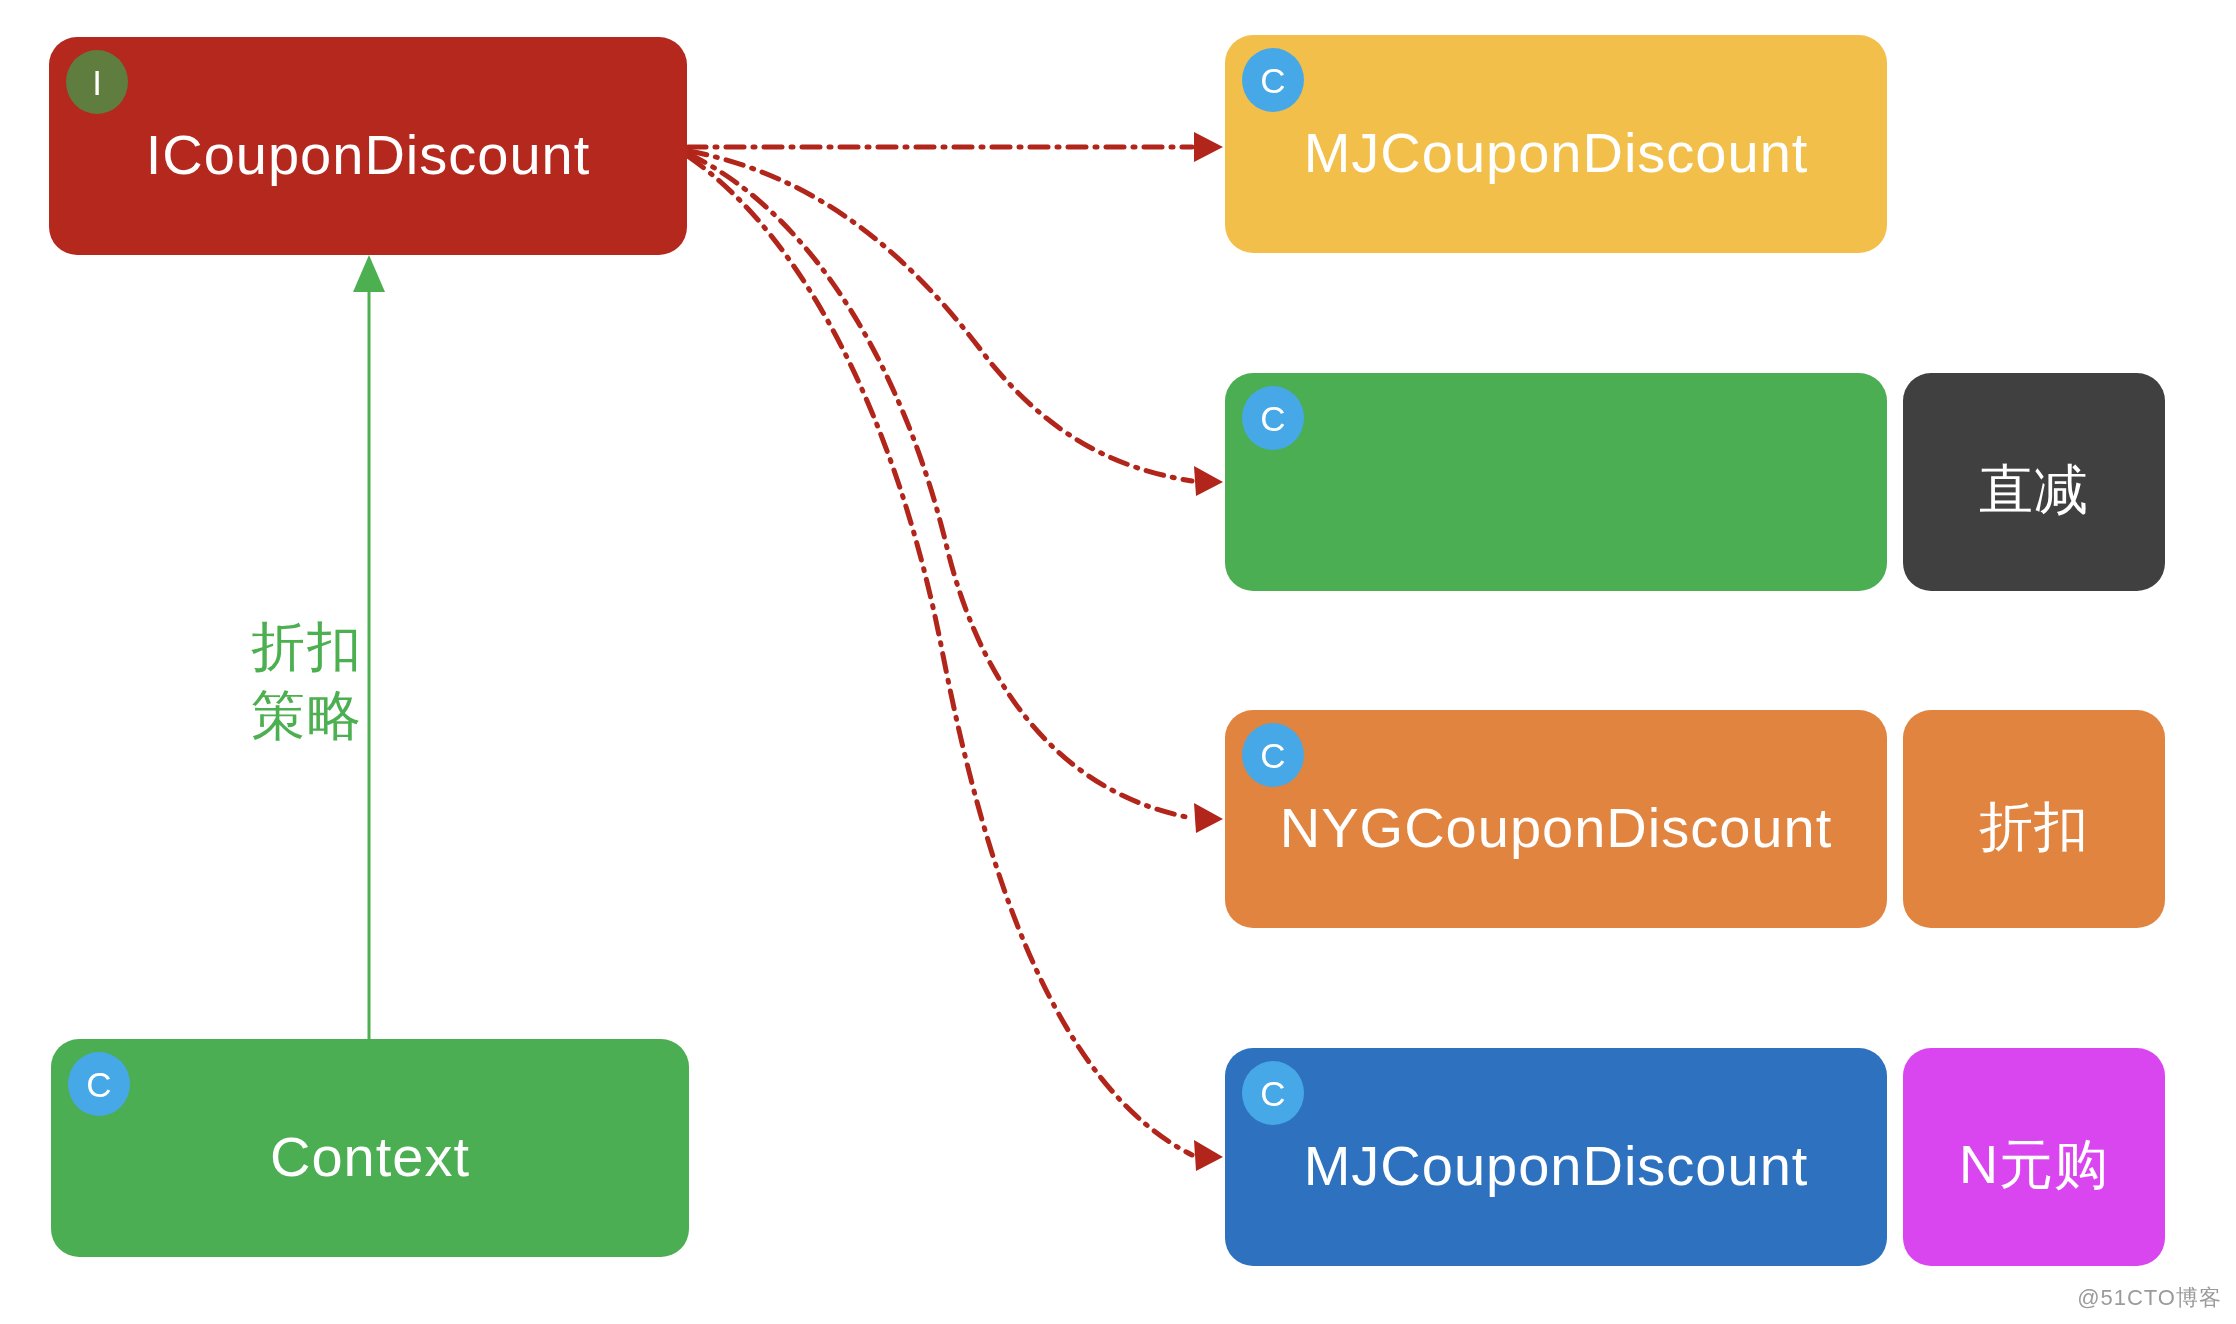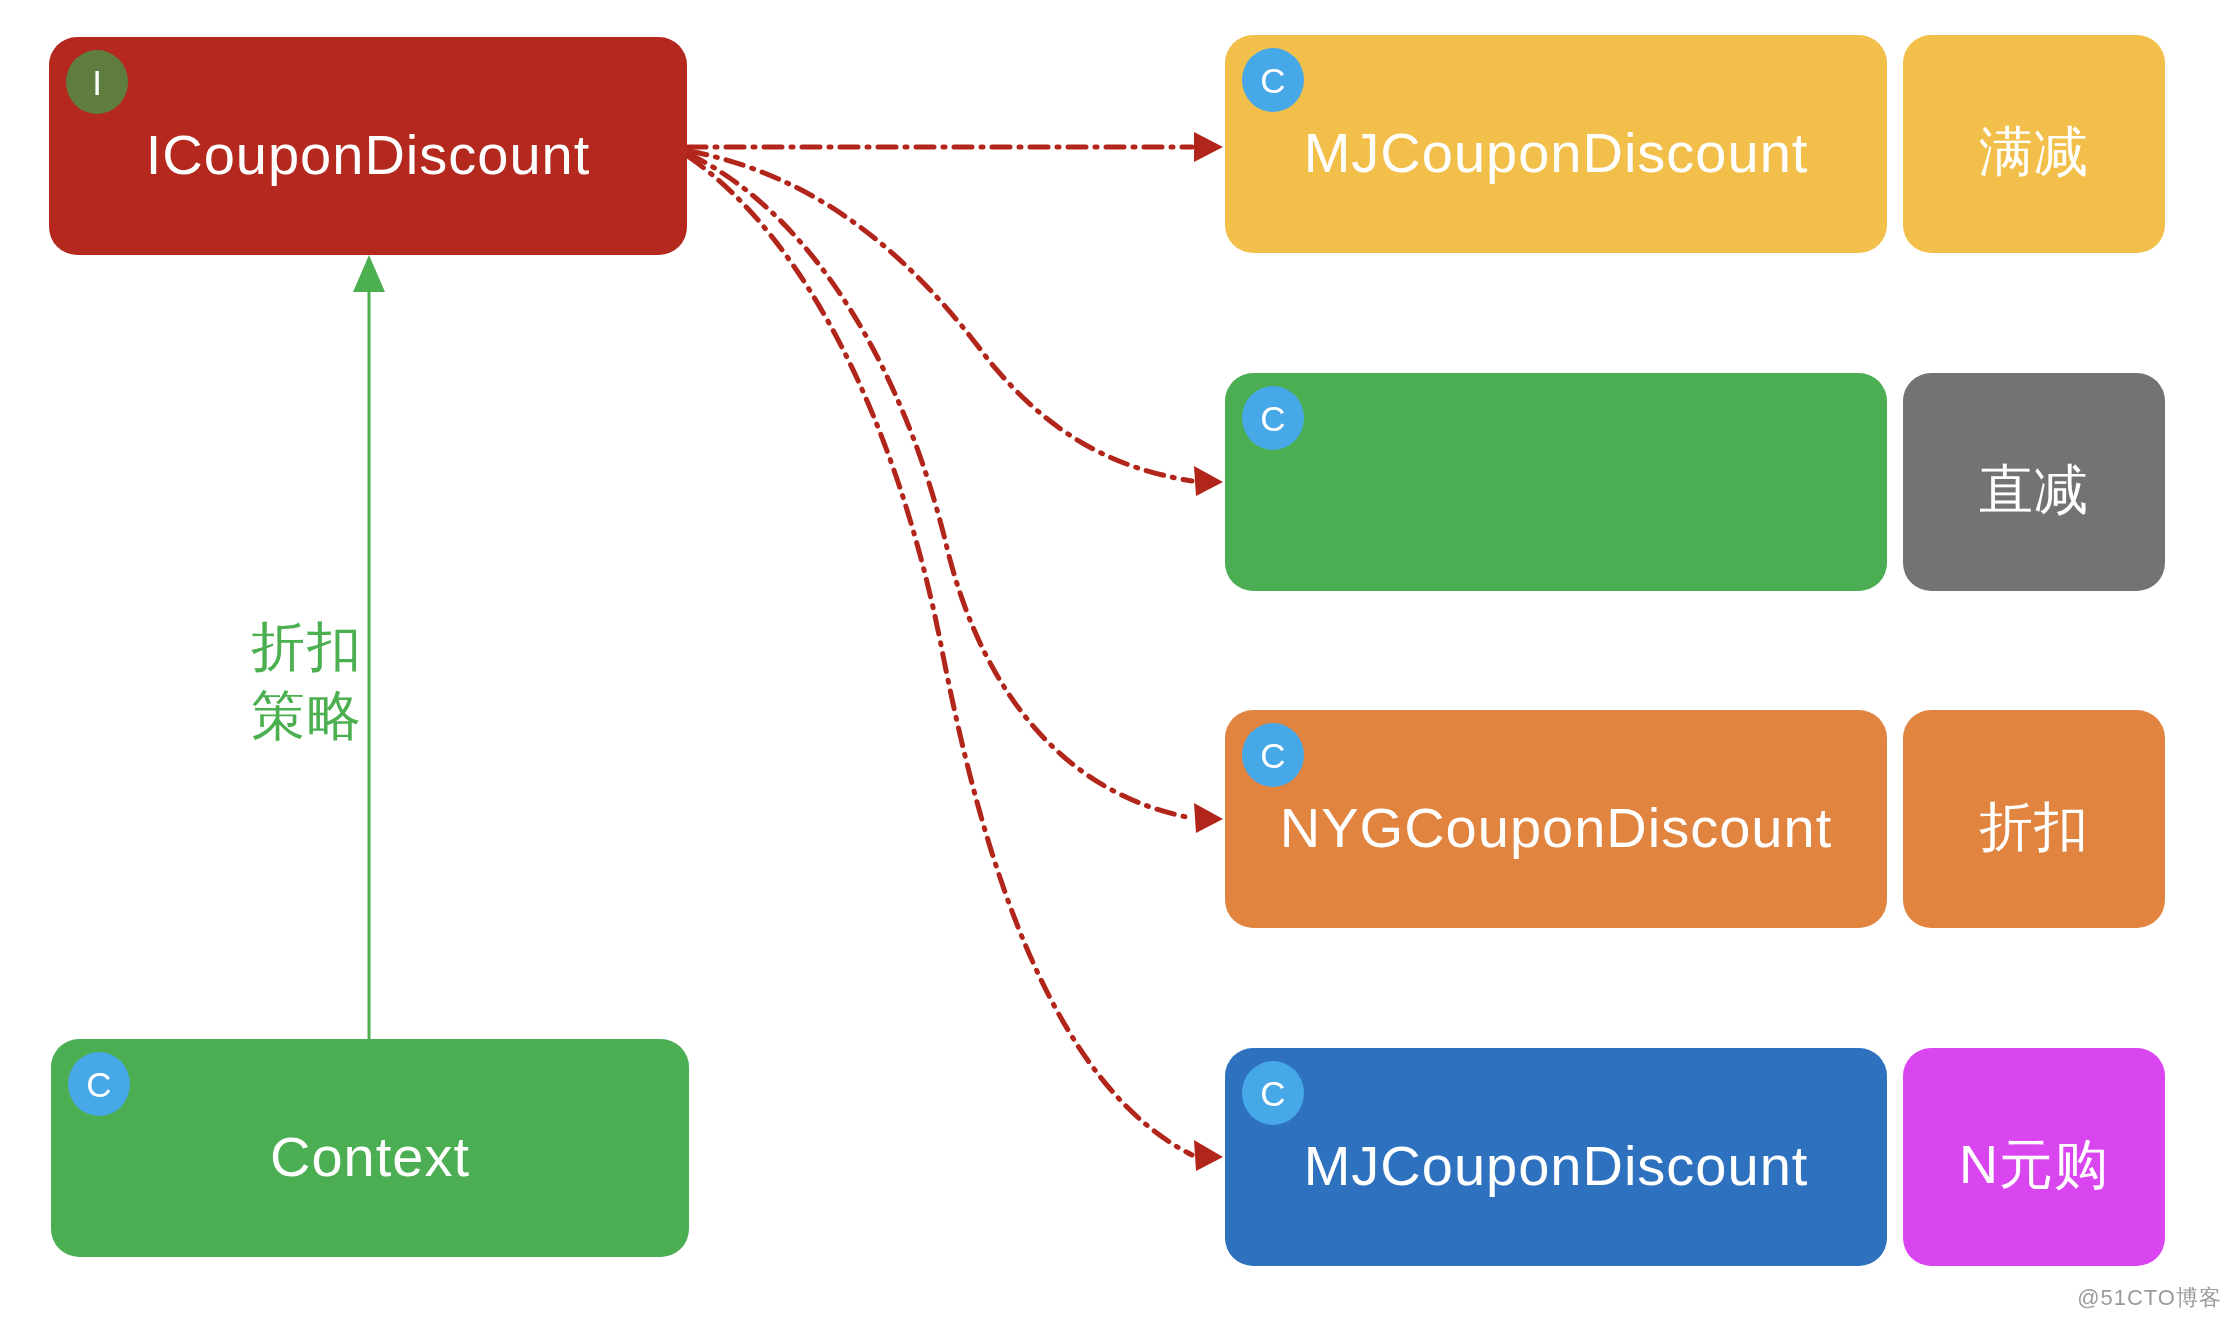--- a/index.html
+++ b/index.html
@@ -105,28 +105,25 @@
 
   <div class="rel-label" style="color: rgb(76, 175, 80);">
     <div>折扣</div>
     <div>策略</div>
   </div>
 
   <div class="box impl r0" style="background: rgb(242, 192, 74);">
     <span class="badge" style="background: rgb(71, 168, 232);">C</span>
     <span class="label">MJCouponDiscount</span>
   </div>
-  <div class="box tag r0" style="background: rgb(242, 192, 74);">
-    <span class="label">满减</span>
-  </div>
 
   <div class="box impl r1" style="background: rgb(76, 174, 82);">
     <span class="badge" style="background: rgb(71, 168, 232);">C</span>
   </div>
-  <div class="box tag r1" style="background: #737373;">
+  <div class="box tag r1" style="background: #404040;">
     <span class="label">直减</span>
   </div>
 
   <div class="box impl r2" style="background: rgb(224, 132, 64);">
     <span class="badge" style="background: rgb(71, 168, 232);">C</span>
     <span class="label">NYGCouponDiscount</span>
   </div>
   <div class="box tag r2" style="background: rgb(224, 132, 64);">
     <span class="label">折扣</span>
   </div>

